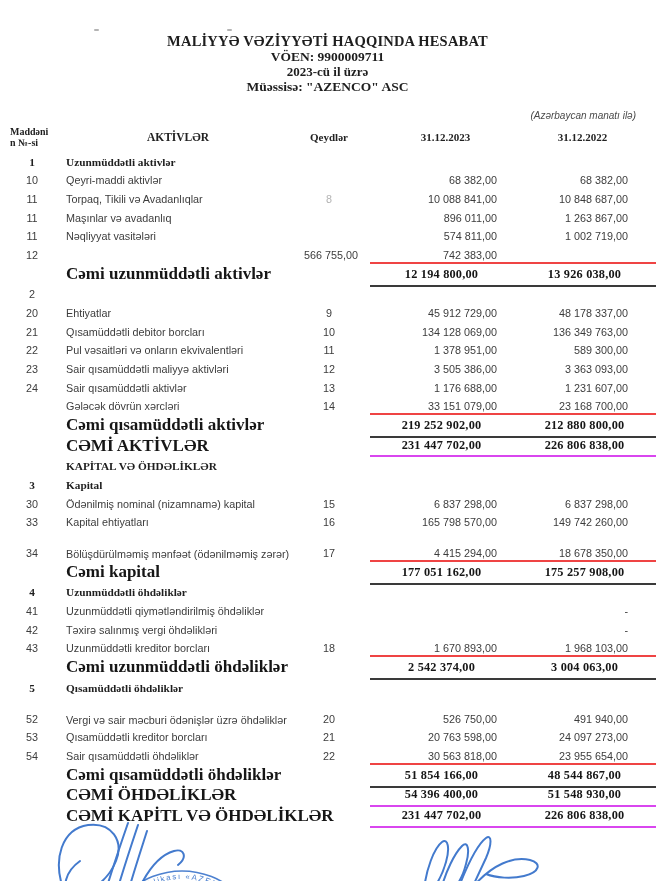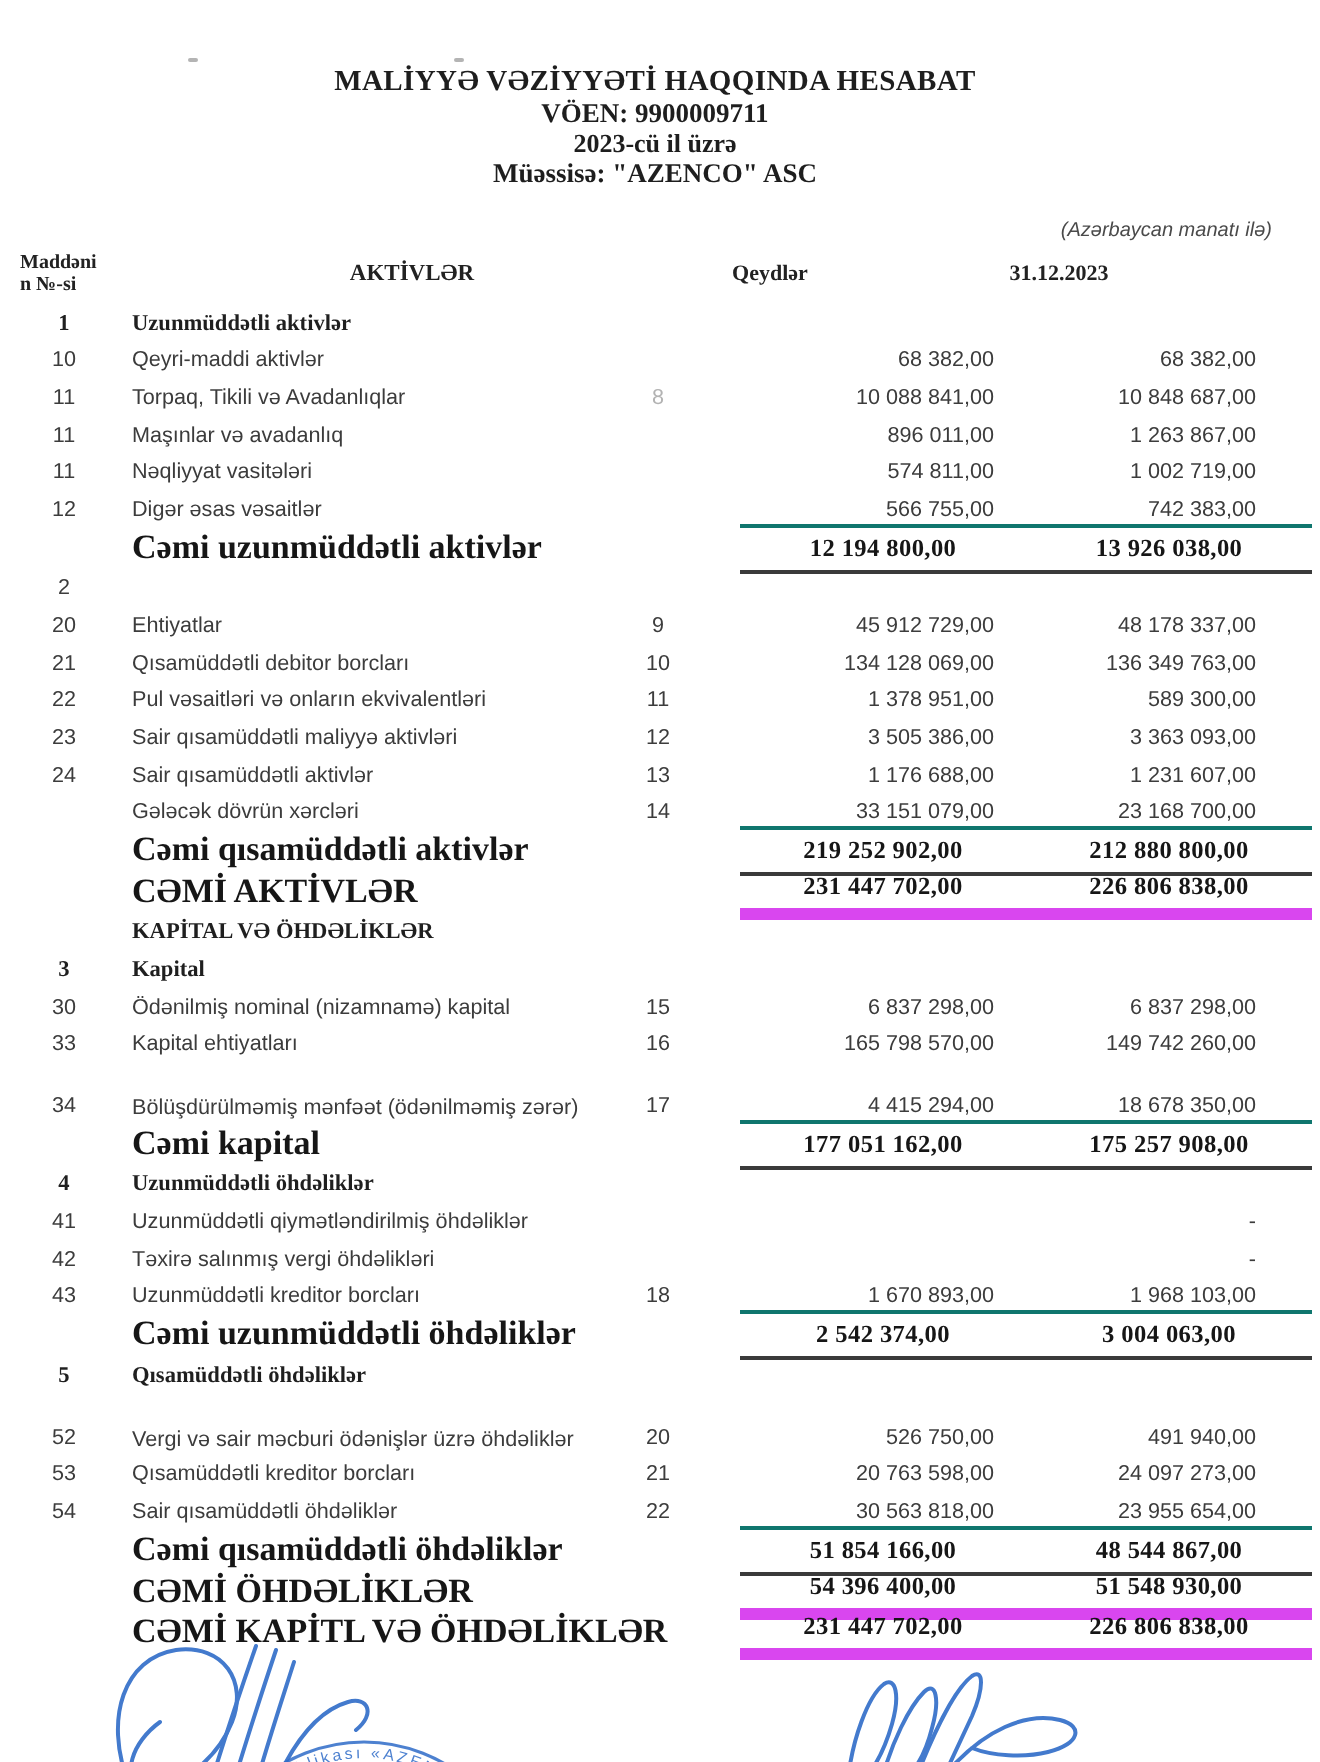--- a/index.html
+++ b/index.html
@@ -19,21 +19,21 @@
   .t3{font-size:13px;line-height:15px;}
   .t4{font-size:13.5px;line-height:15px;}
   .currency-note{position:absolute;top:82px;right:24px;
     font-family:"Liberation Sans",sans-serif;font-style:italic;
     font-size:10px;color:#4a4a4a;}
 
   
   .tbl{position:absolute;top:94px;left:8px;width:620px;color:#3c3c3c;}
   .hdr,.row{display:grid;grid-template-columns:48px 244px 58px 139px 131px;align-items:end;}
   .hdr{height:30px;align-items:center;
-    font-family:"Liberation Serif",serif;font-weight:bold;color:#222;gap:28px;}
+    font-family:"Liberation Serif",serif;font-weight:bold;color:#222;}
   .hdr .h-no{font-size:10px;text-align:left;line-height:11px;padding-left:2px;}
   .hdr .h-assets{font-size:11.5px;text-align:center;}
   .hdr .h-notes{font-size:11px;text-align:center;}
   .hdr .h-y23{font-size:11px;text-align:center;padding-left:36px;}
   .hdr .h-y22{font-size:11px;text-align:center;padding-left:40px;}
 
   .row{height:18.7px;font-size:10.8px;}
   .row.wrap2{height:31px;}
   .row .c{overflow:visible;white-space:nowrap;line-height:13px;padding-bottom:2px;}
   .row .no{text-align:center;}
@@ -44,22 +44,22 @@
   .row .v23{text-align:right;}
   .row .v22{text-align:right;}
 
   .row.section{font-family:"Liberation Serif",serif;font-weight:bold;color:#1f1f1f;font-size:11.3px;}
   .row.section_plain{font-size:10.8px;color:#3c3c3c;}
 
   .row.total{height:20.5px;font-family:"Liberation Serif",serif;font-weight:bold;color:#161616;align-items:center;}
   .row.total .label{font-size:17px;}
   .row.total .box{grid-column:4 / 6;display:flex;height:100%;
     margin-left:12px;margin-right:-28px;align-items:center;}
-  .row.total .box.l-both{border-top:2px solid #0f766e;border-bottom:2px solid #3a3a3a;}
-  .row.total .box.l-bottom{border-bottom:6px solid #d946ef;}
+  .row.total .box.l-both{border-top:2px solid #ef4444;border-bottom:2px solid #3a3a3a;}
+  .row.total .box.l-bottom{border-bottom:2px solid #d946ef;}
   .row.total .box .bv{flex:1;text-align:center;font-size:12.3px;letter-spacing:.2px;}
 
   
   .sig-left{position:absolute;left:8px;top:850px;display:flex;align-items:flex-end;
     font-family:"Liberation Serif",serif;font-weight:bold;color:#1c1c1c;font-size:11.5px;}
   .sig-right{position:absolute;left:340px;top:900px;display:flex;align-items:flex-end;
     font-family:"Liberation Serif",serif;font-weight:bold;color:#1c1c1c;font-size:11.5px;}
   .sig-line{display:inline-block;height:13px;border-bottom:1px solid #4a4a4a;}
   .sig-line.w1{width:116px;margin-left:2px;}
   .sig-line.w2{width:88px;margin-left:6px;}
@@ -126,21 +126,20 @@
         </div>
         <div class="row item">
           <div class="c no">11</div>
           <div class="c label">Nəqliyyat vasitələri</div>
           <div class="c note"></div>
           <div class="c v23">574 811,00</div>
           <div class="c v22">1 002 719,00</div>
         </div>
         <div class="row item">
           <div class="c no">12</div>
-          <div class="c label">Digər əsas vəsaitlər</div>
           <div class="c note"></div>
           <div class="c v23">566 755,00</div>
           <div class="c v22">742 383,00</div>
         </div>
         <div class="row total">
           <div class="c no"></div>
           <div class="c label">Cəmi uzunmüddətli aktivlər</div>
           <div class="c note"></div>
           <div class="box l-both">
             <div class="bv">12 194 800,00</div>

